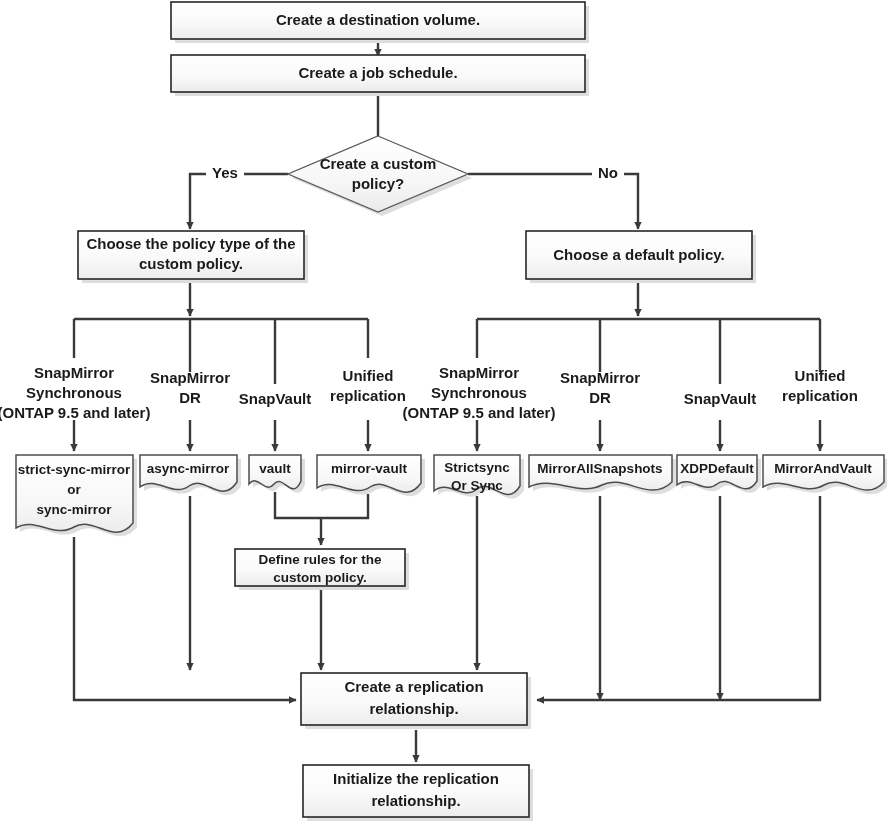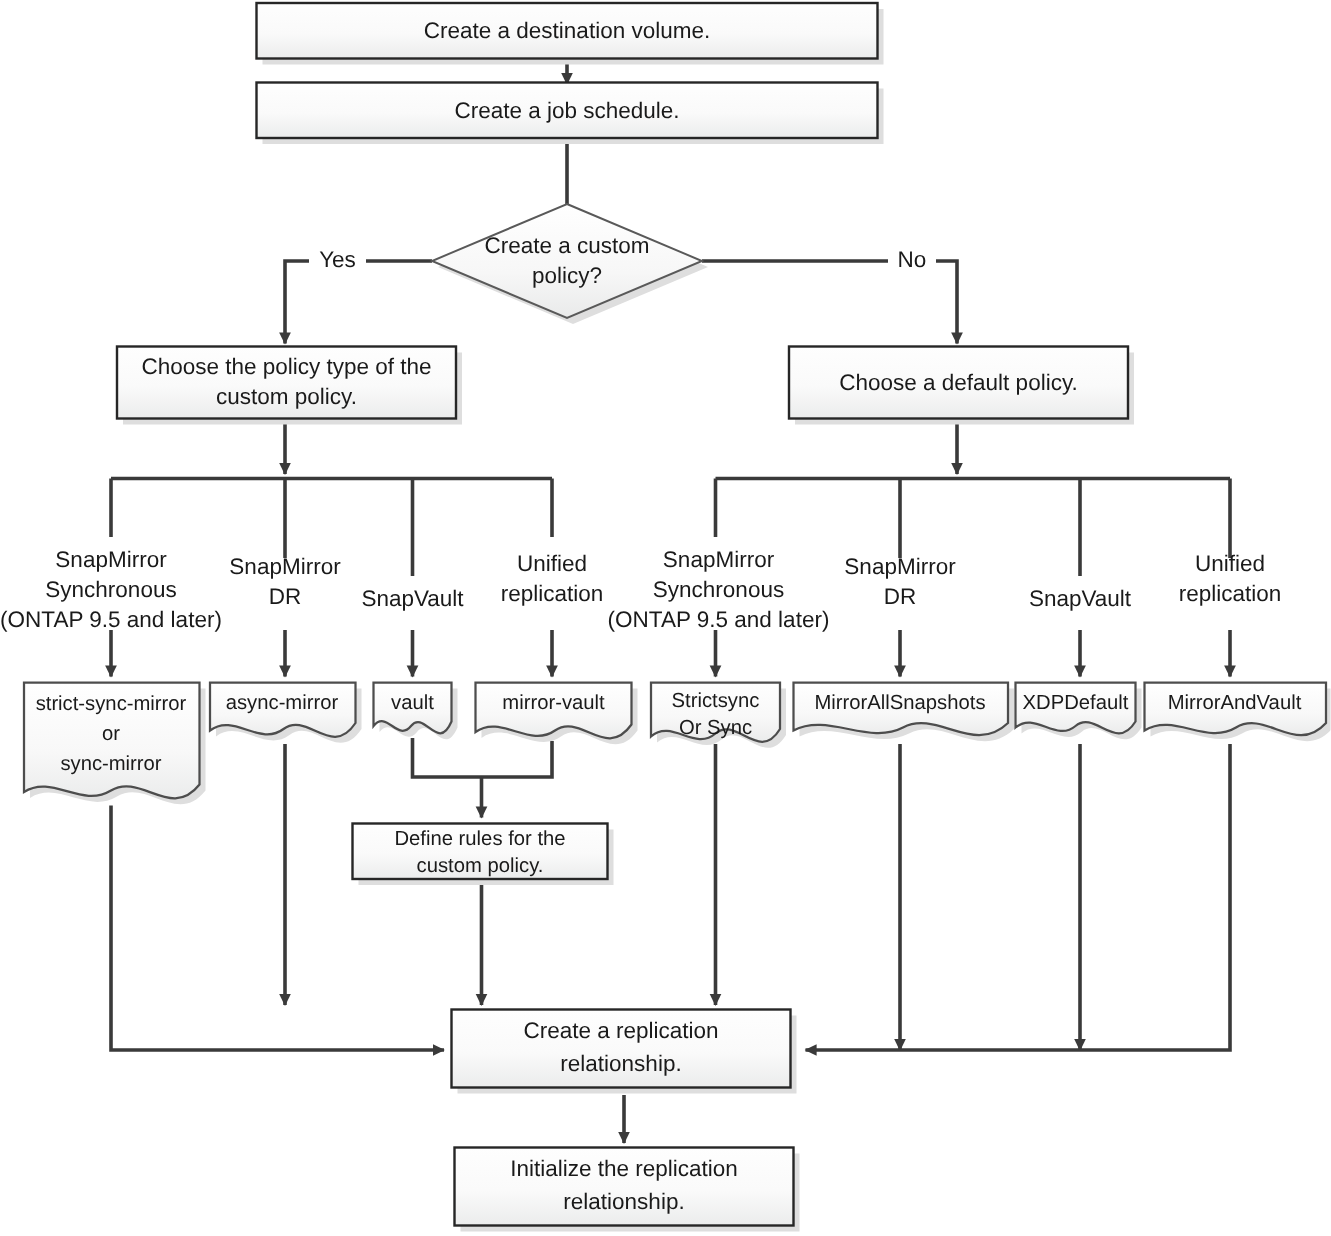--- a/index.html
+++ b/index.html
@@ -10,20 +10,21 @@
   body {
     width: 887px;
     height: 824px;
     font-family: "Liberation Sans", sans-serif;
     overflow: hidden;
   }
   #flowchart-root {
     position: relative;
     width: 887px;
     height: 824px;
+    font-weight: bold;
   }
   svg#flow-svg {
     display: block;
     width: 887px;
     height: 824px;
   }
   .node-text {
     font-family: "Liberation Sans", sans-serif;
     font-size: 15px;
     fill: #1a1a1a;

